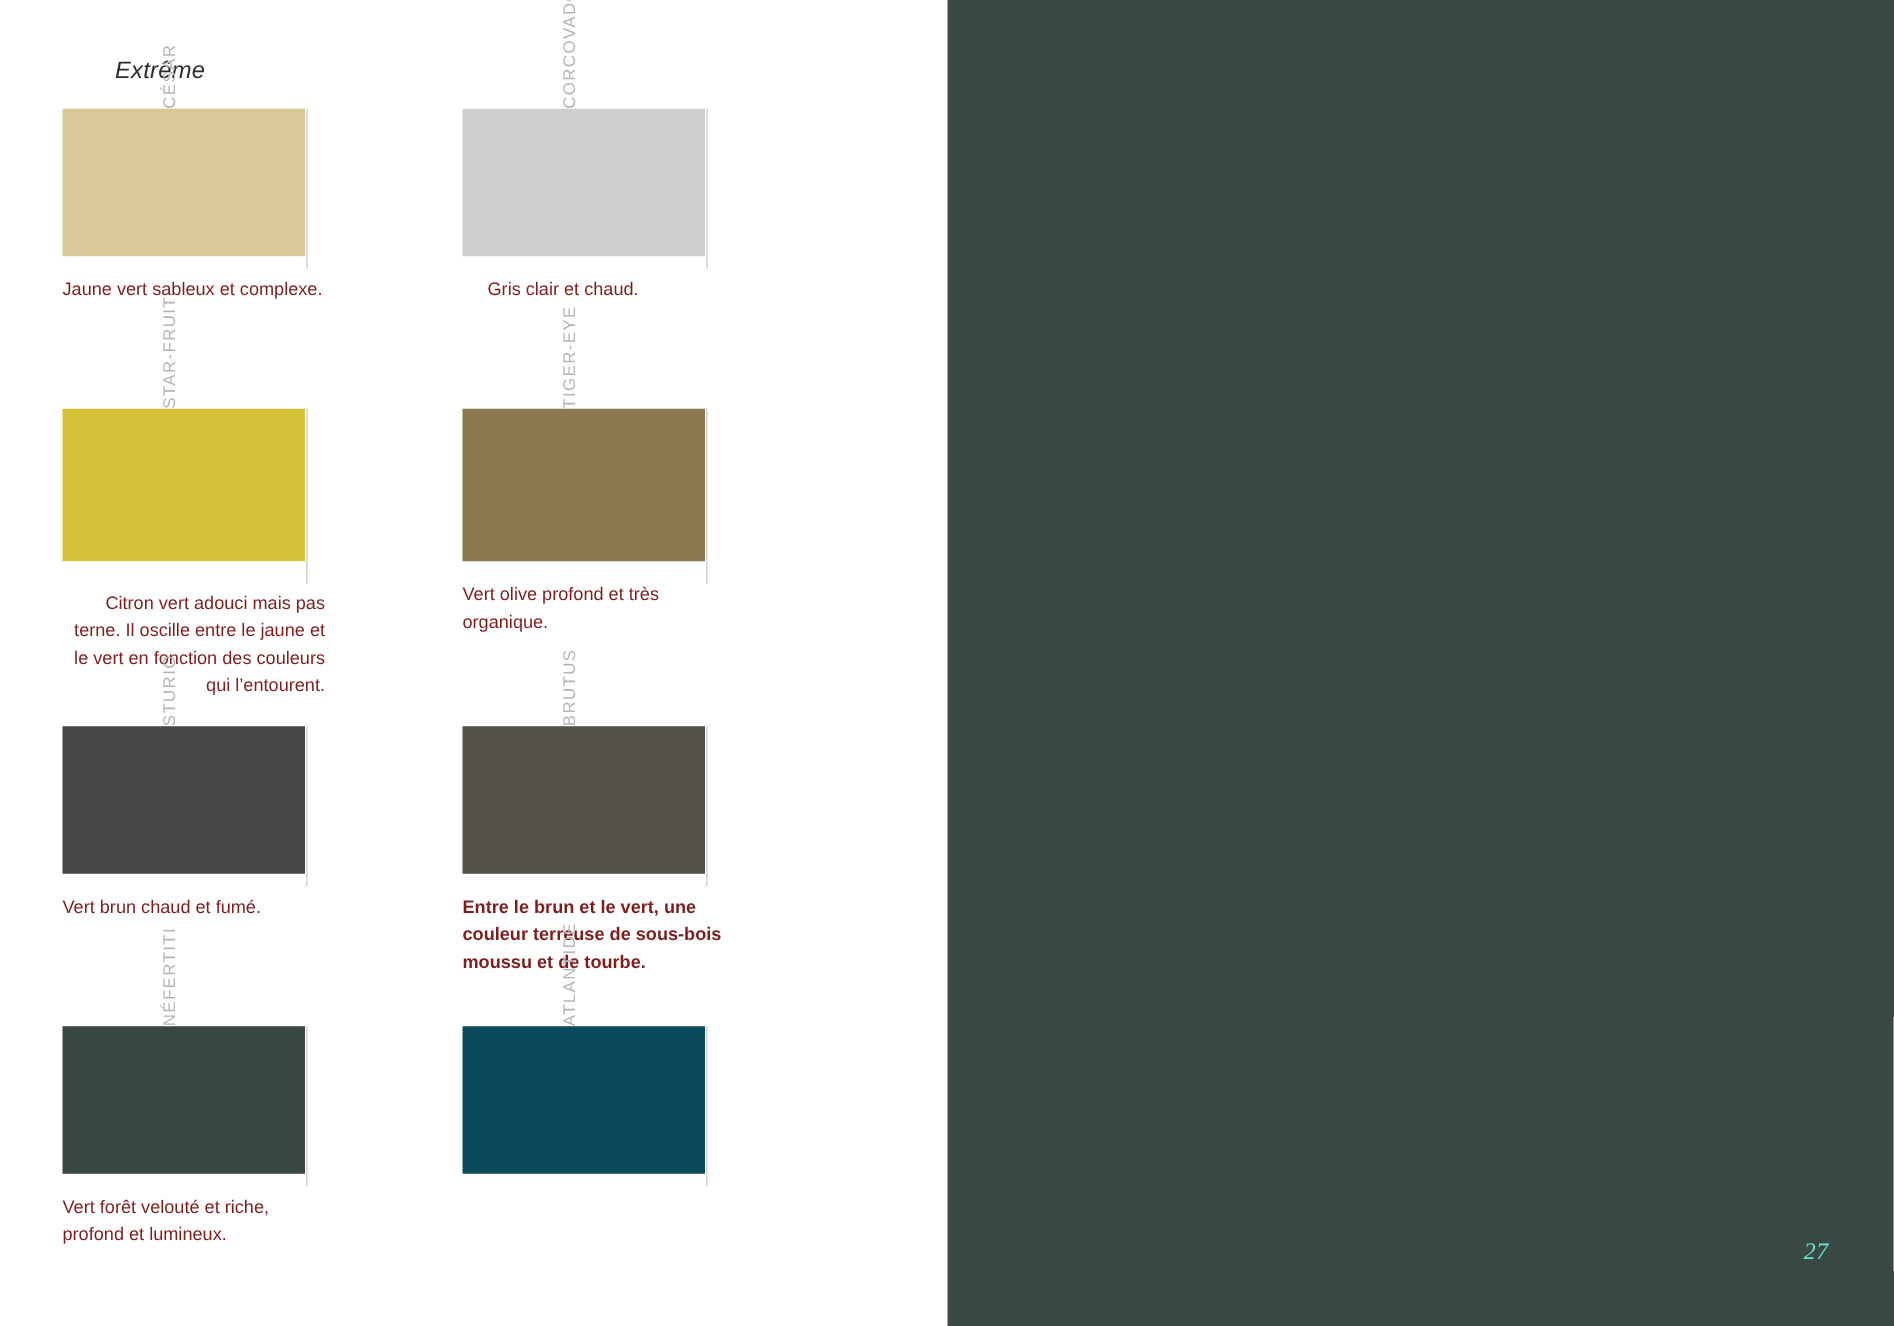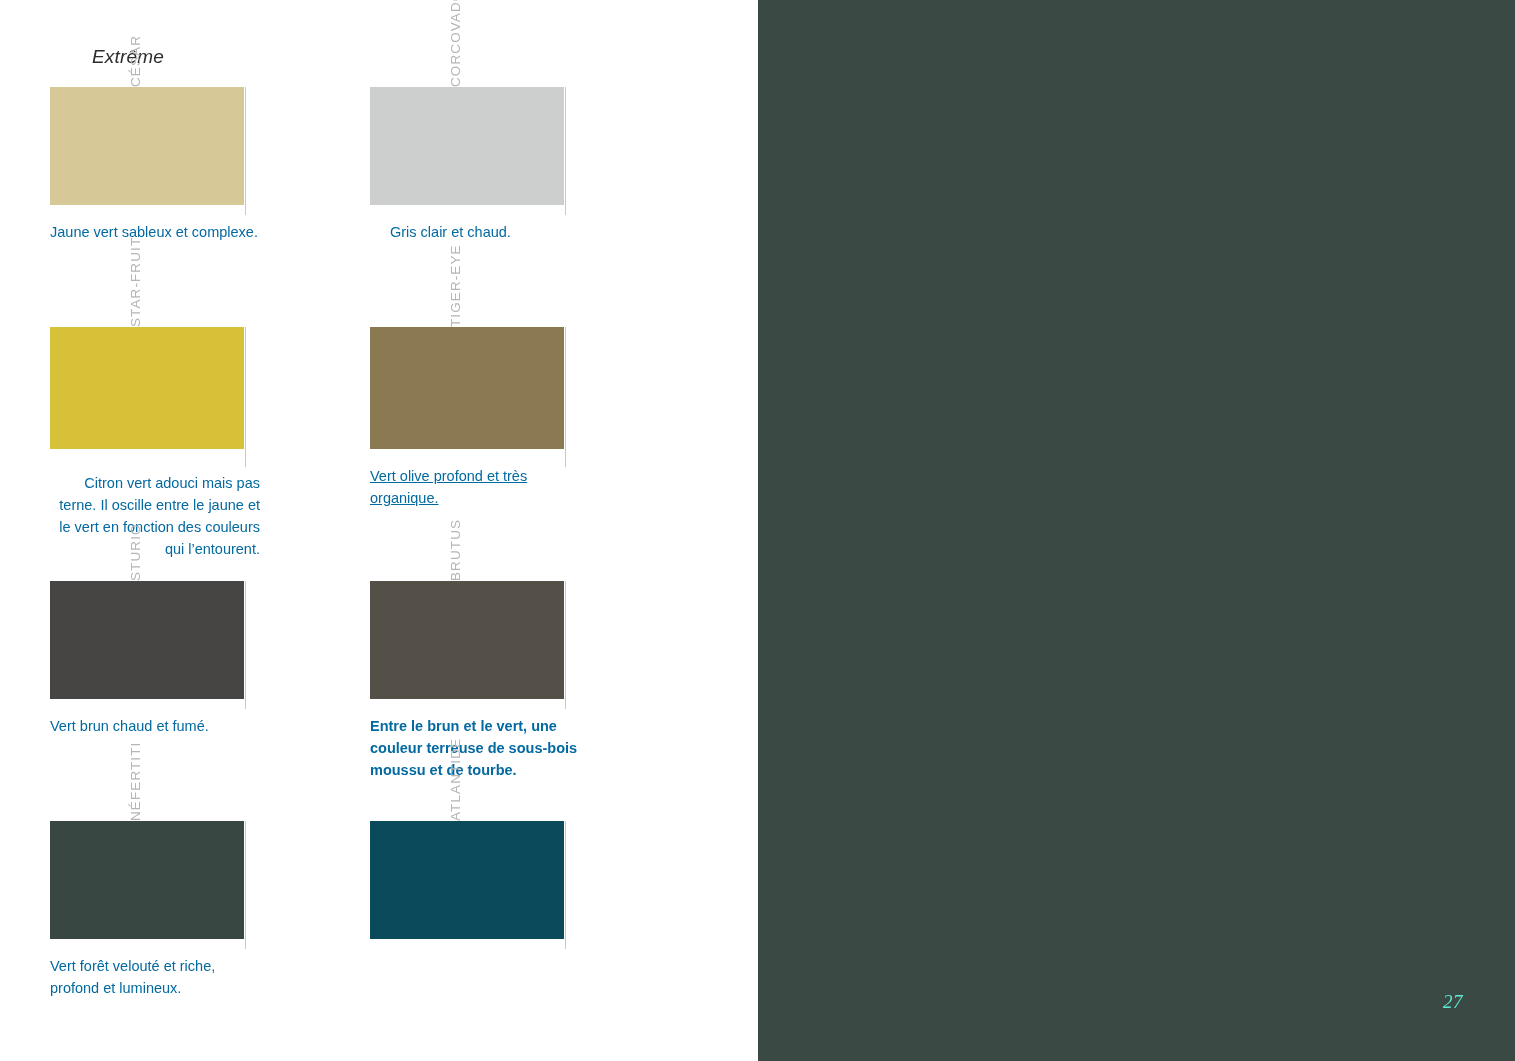--- a/index.html
+++ b/index.html
@@ -86,21 +86,21 @@
     transform-origin: left top;
     font-family: "Liberation Sans", sans-serif;
   }
 
   .chip-desc {
     position: absolute;
     left: 0;
     width: 210px;
     font-size: 14.5px;
     line-height: 22px;
-    color: #0369a1;
+    color: #7f1d1d;
     font-family: "Liberation Sans", sans-serif;
   }
 
   
   .page-right {
     position: absolute;
     left: 758px;
     top: 0;
     width: 757px;
     height: 1061px;
@@ -147,21 +147,21 @@
           <div class="chip-name">STAR-FRUIT</div>
         </div>
         <div class="chip-desc" style="top: 145px; text-align: right;">Citron vert adouci mais pas terne. Il oscille entre le jaune et le vert en fonction des couleurs qui l’entourent.</div>
       </div>
       <div class="swatch-cell" style="left: 320px; top: 240px;">
         <div class="chip-row" style="height: 122px;">
           <div class="chip" style="background: rgb(139, 122, 81); height: 122px;"></div>
           <div class="divider" style="height: 140px;"></div>
           <div class="chip-name">TIGER-EYE</div>
         </div>
-        <div class="chip-desc" style="top: 138px; text-decoration: underline;">Vert olive profond et très organique.</div>
+        <div class="chip-desc" style="top: 138px;">Vert olive profond et très organique.</div>
       </div>
       <div class="swatch-cell" style="left: 0px; top: 494px;">
         <div class="chip-row" style="height: 118px;">
           <div class="chip" style="background: rgb(71, 69, 67); height: 118px;"></div>
           <div class="divider" style="height: 128px;"></div>
           <div class="chip-name">STURIO</div>
         </div>
         <div class="chip-desc" style="top: 134px;">Vert brun chaud et fumé.</div>
       </div>
       <div class="swatch-cell" style="left: 320px; top: 494px;">

